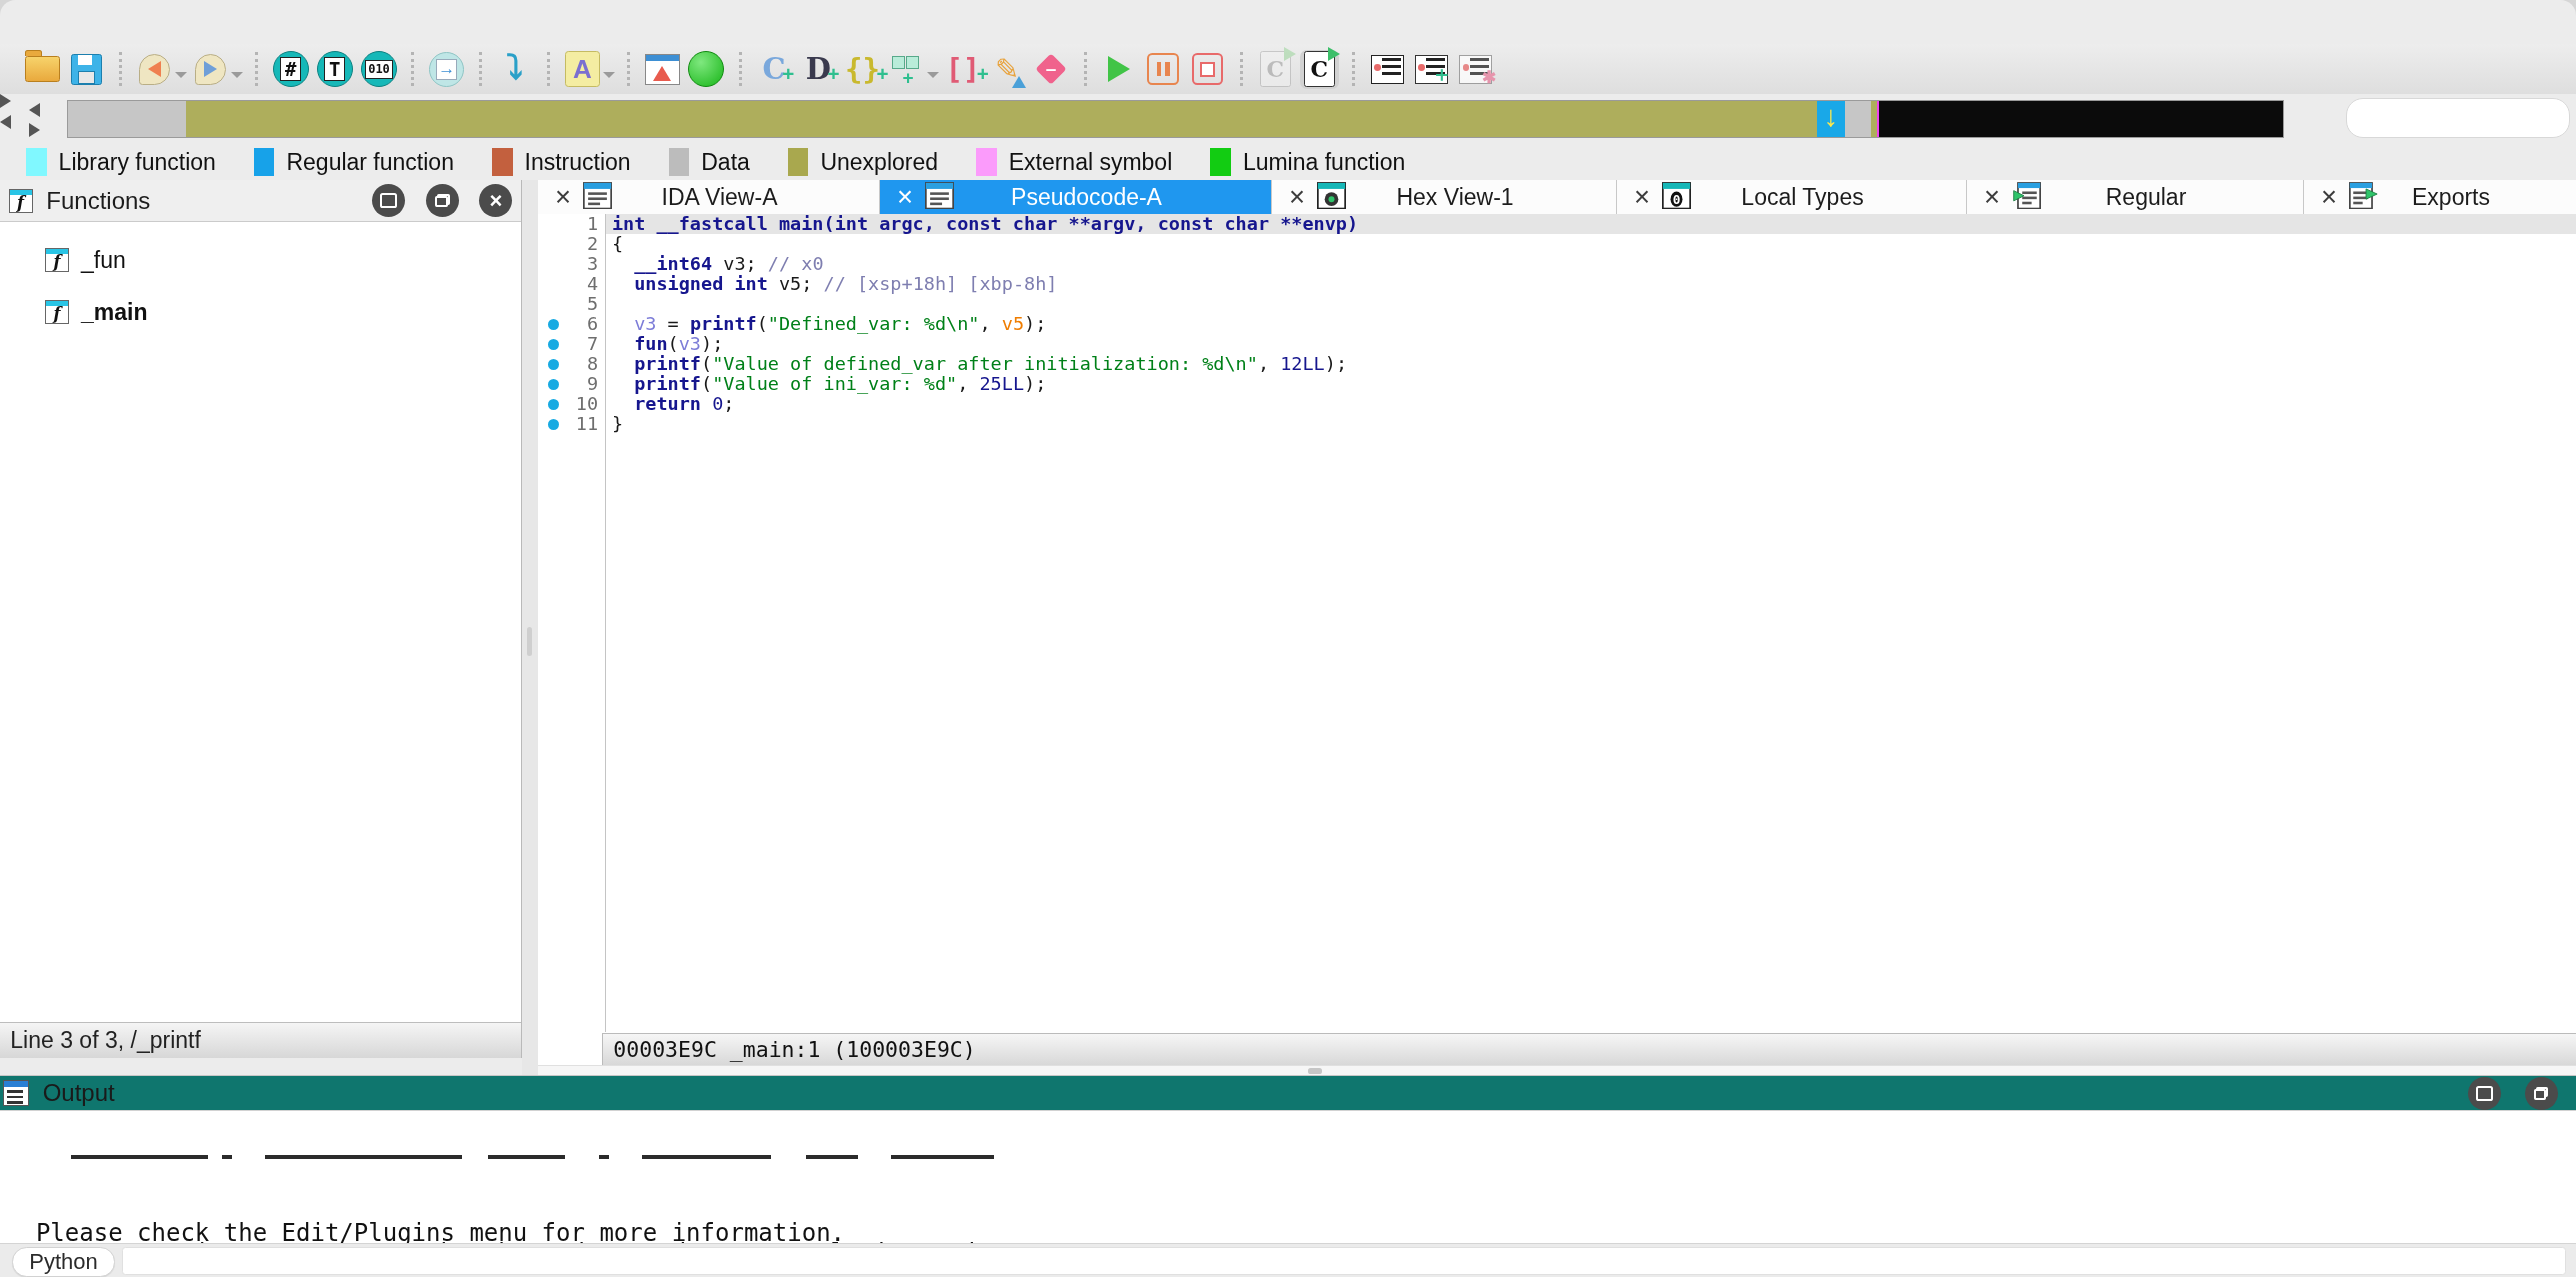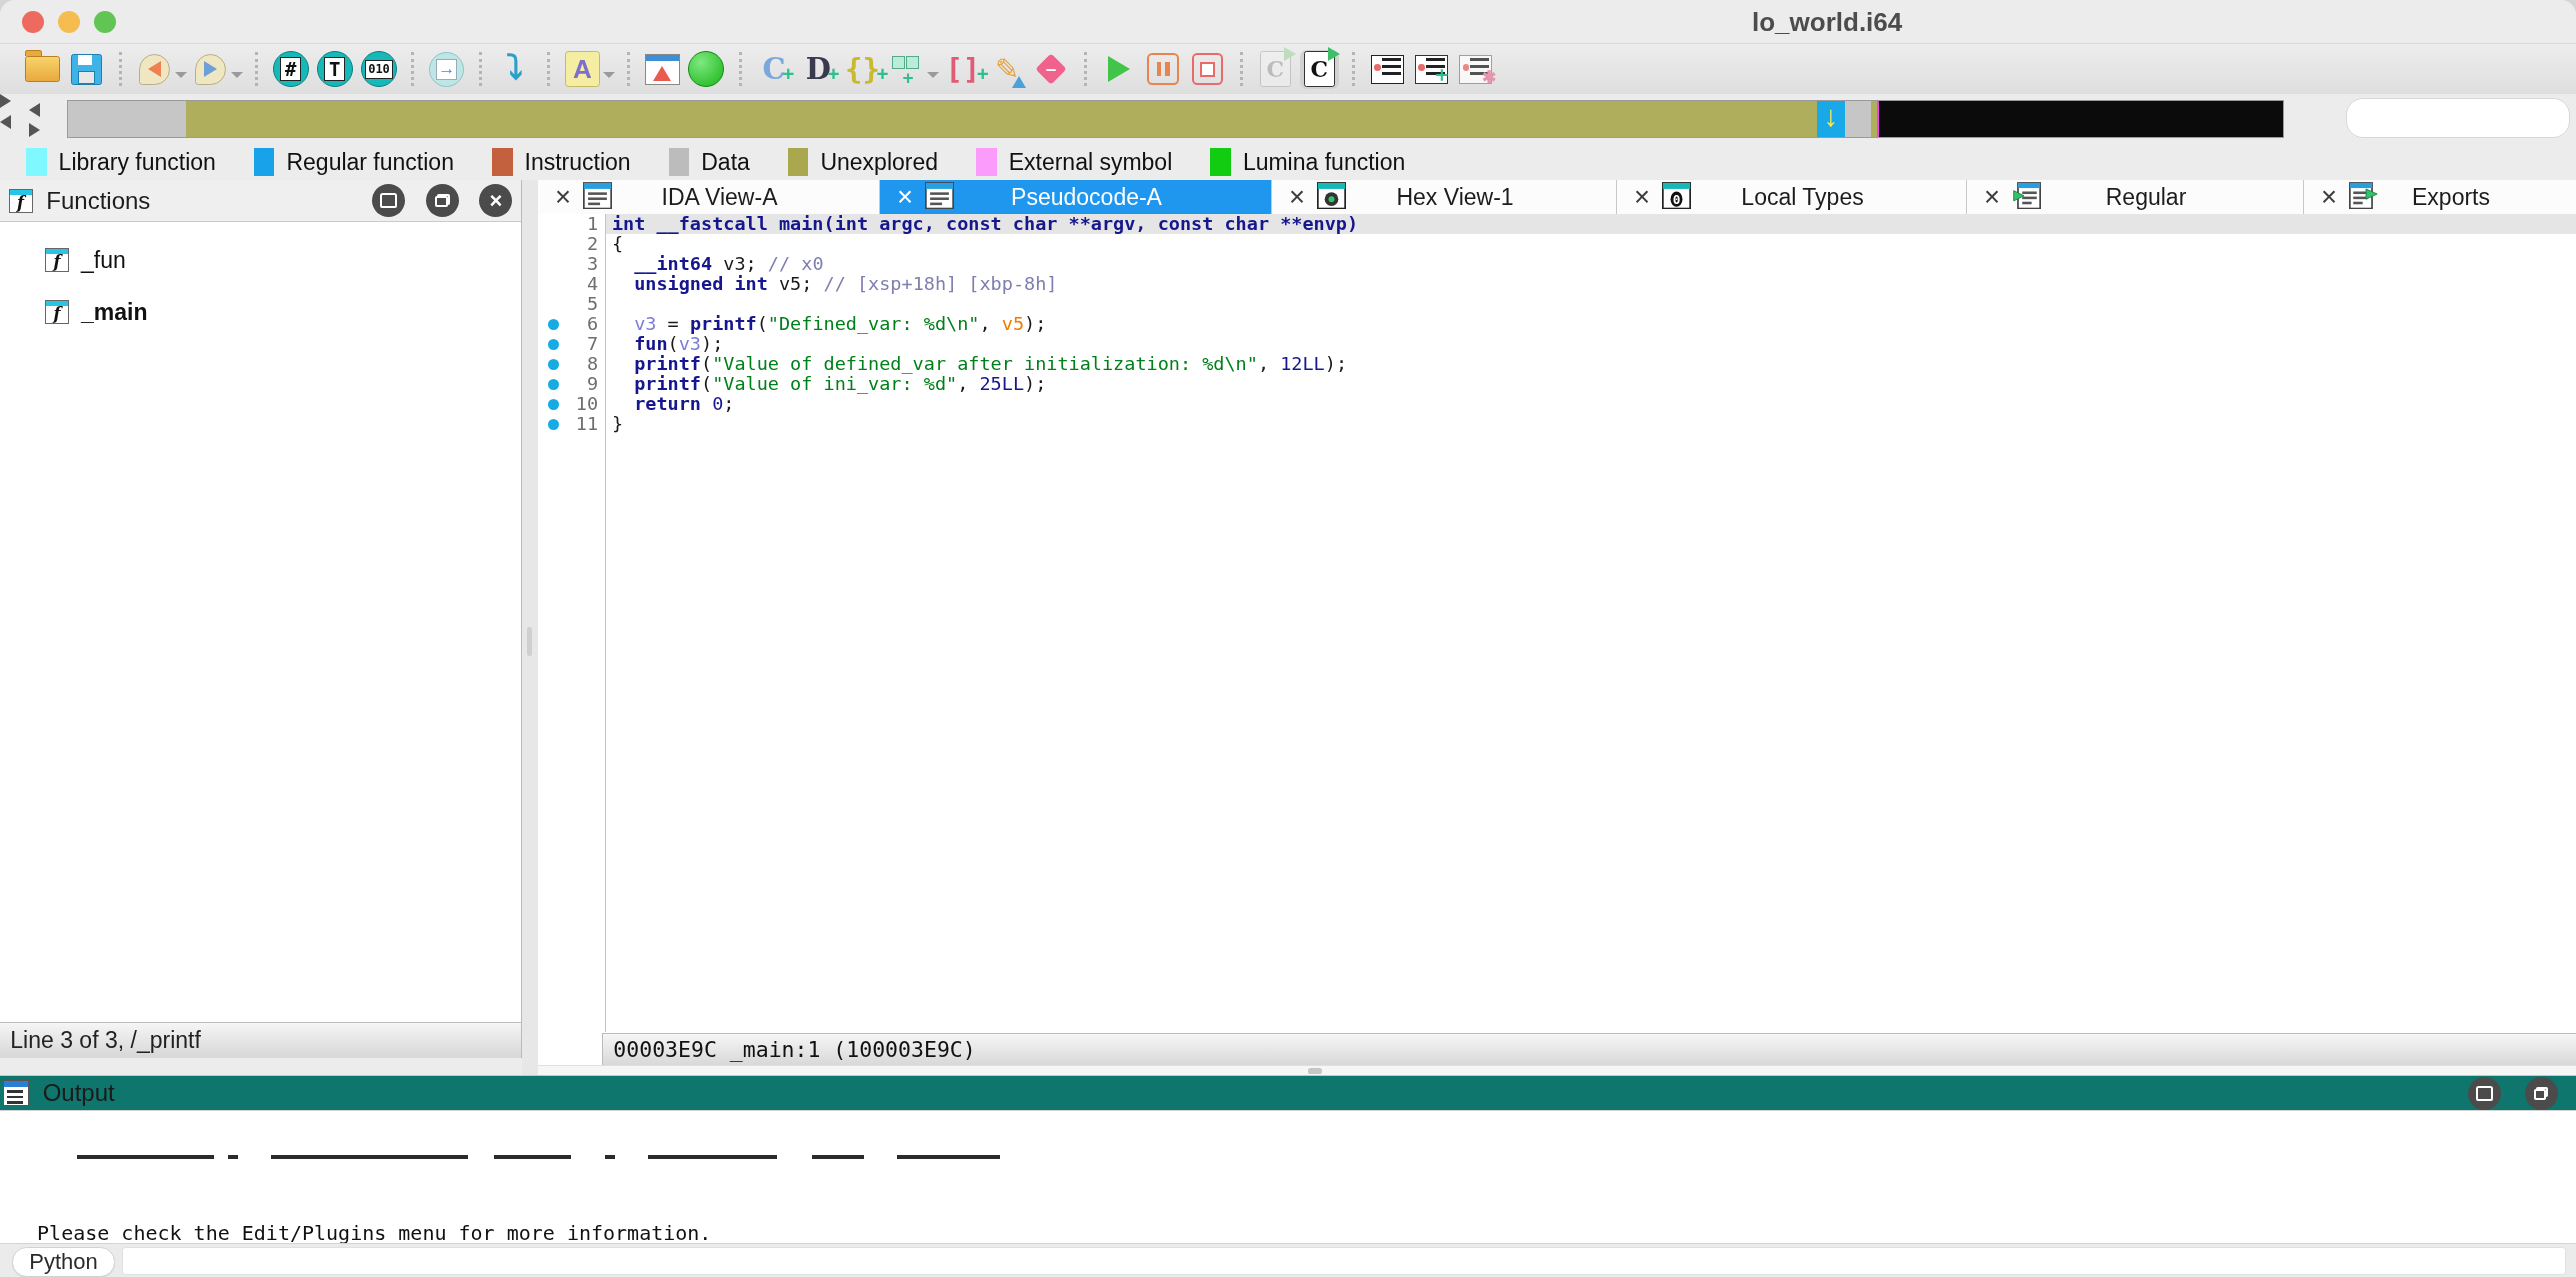--- a/index.html
+++ b/index.html
@@ -139,41 +139,35 @@
   #hscroll{position:absolute;left:0;top:885px;width:2038px;height:9.4px;background:#f6f6f6;border-top:0.9px solid #e0e0e0;}
   #hscroll .thumb{position:absolute;left:770px;top:1.7px;width:13.7px;height:6px;background:#c6c6c6;border-radius:2.6px;}
   
   #output-dock{position:absolute;left:0;top:1075px;width:2576px;height:168px;background:#fff;border-top:0.9px solid #c6c6c6;box-sizing:border-box;}
   #output-header{height:34px;background:#0f766e;border-bottom:0.9px solid #d2d2d2;display:flex;align-items:center;padding:0 3px;justify-content:center;}
   .o-ic{width:26px;height:26px;background:#fff;border:1.7px solid #555;position:relative;flex:none;box-sizing:border-box;}
   .o-ic::before{content:"";position:absolute;left:0;top:0;width:100%;height:6px;background:#2a7fd4;}
   .o-ic i{position:absolute;left:3.4px;height:2.6px;background:#333;width:15.5px;}
   .o-ic i:nth-child(1){top:9.4px;} .o-ic i:nth-child(2){top:14.6px;} .o-ic i:nth-child(3){top:20px;}
   #output-title{font-size:24px;color:#1a1a1a;margin-left:13.7px;flex:1;}
-  #output-text{position:relative;height:133px;background:#fff;font-family:"DejaVu Sans Mono",monospace;font-size:20px;line-height:20.6px;color:#111;
-      padding-left:13px;white-space:pre;overflow:hidden;}
+  #output-text{position:relative;height:133px;background:#fff;font-family:"DejaVu Sans Mono",monospace;font-size:24px;line-height:20.6px;color:#111;
+      padding-left:7px;white-space:pre;overflow:hidden;}
   .clip-line{position:relative;height:8.6px;}
   .clip-line i{position:absolute;bottom:1.7px;height:4.3px;background:#2b2b2b;}
   
   #bottombar{position:absolute;left:0;top:1243px;width:2576px;height:34px;background:#ebebeb;border-top:0.9px solid #d4d4d4;box-sizing:border-box;}
   #py-btn{position:absolute;left:12px;top:3.4px;width:101px;height:28px;background:#fff;border:0.9px solid #d2d2d2;border-radius:14.6px;
       display:flex;align-items:center;justify-content:center;font-size:22px;color:#2b2b2b;box-shadow:0 0.9px 0.9px rgba(0,0,0,.08);}
   #cli-input{position:absolute;left:122px;top:3.4px;width:2444px;height:28px;background:#fff;border:0.9px solid #e0e0e0;border-radius:3.4px;box-sizing:border-box;}
 </style>
 </head>
 <body>
 
 <div class="app">
 
-  <div id="titlebar">
-    <span class="tl red"></span>
-    <span class="tl yel"></span>
-    <span class="tl grn"></span>
-    <span id="win-title">lo_world.i64</span>
-  </div>
 
   <div id="toolbar">
     <span class="tbi">
         <span class="i-folder"></span>
       </span>
     <span class="tbi">
         <span class="i-floppy"></span>
       </span>
     <span class="tsep"></span>
     <span class="tbi">

